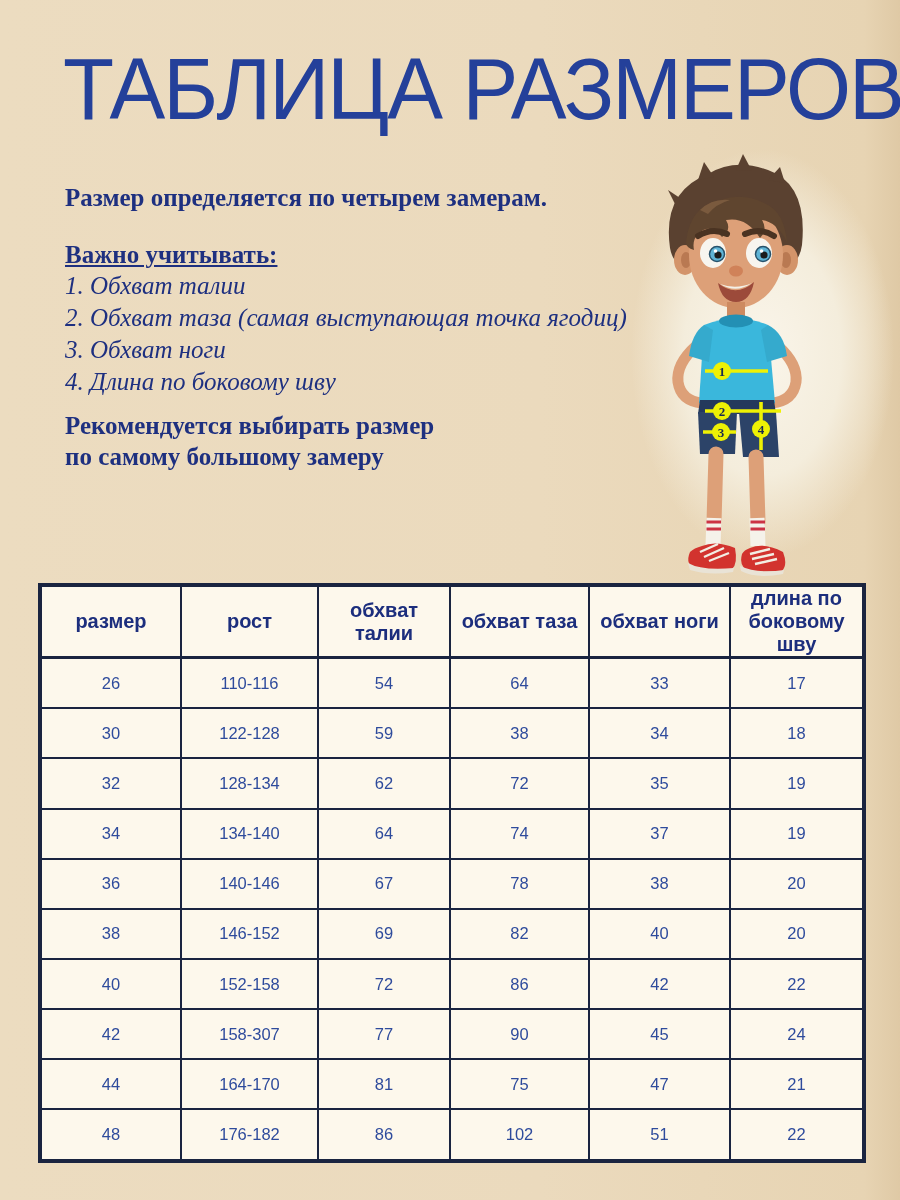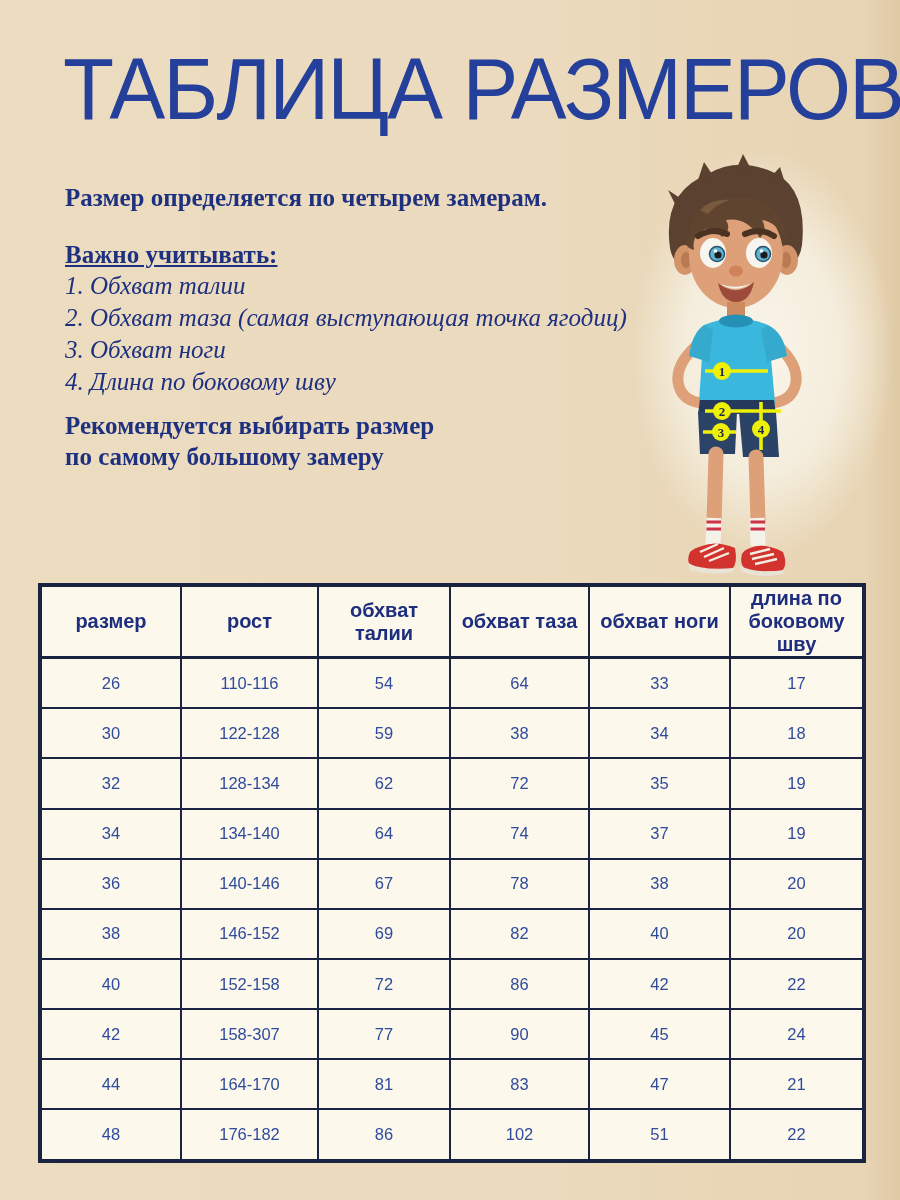--- a/index.html
+++ b/index.html
@@ -237,21 +237,21 @@
         <td>158-307</td>
         <td>77</td>
         <td>90</td>
         <td>45</td>
         <td>24</td>
       </tr>
       <tr>
         <td>44</td>
         <td>164-170</td>
         <td>81</td>
-        <td>83</td>
+        <td>75</td>
         <td>47</td>
         <td>21</td>
       </tr>
       <tr>
         <td>48</td>
         <td>176-182</td>
         <td>86</td>
         <td>102</td>
         <td>51</td>
         <td>22</td>

